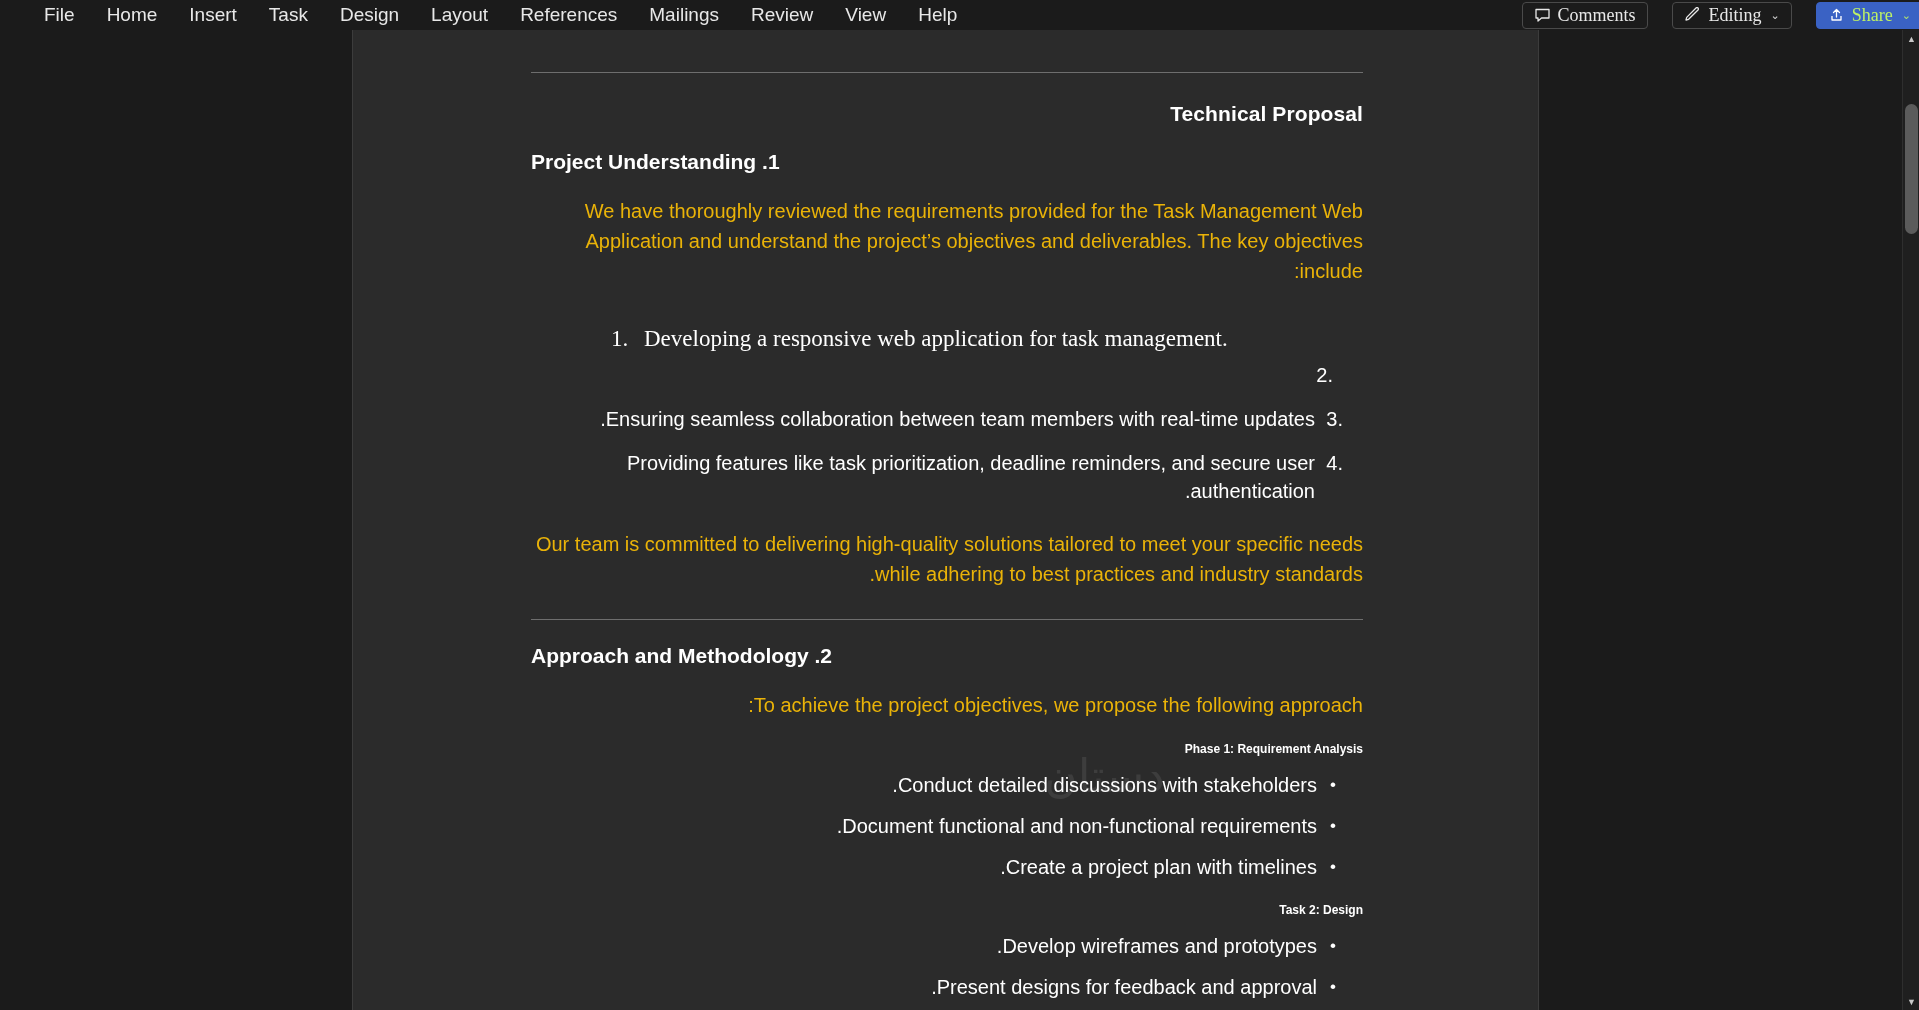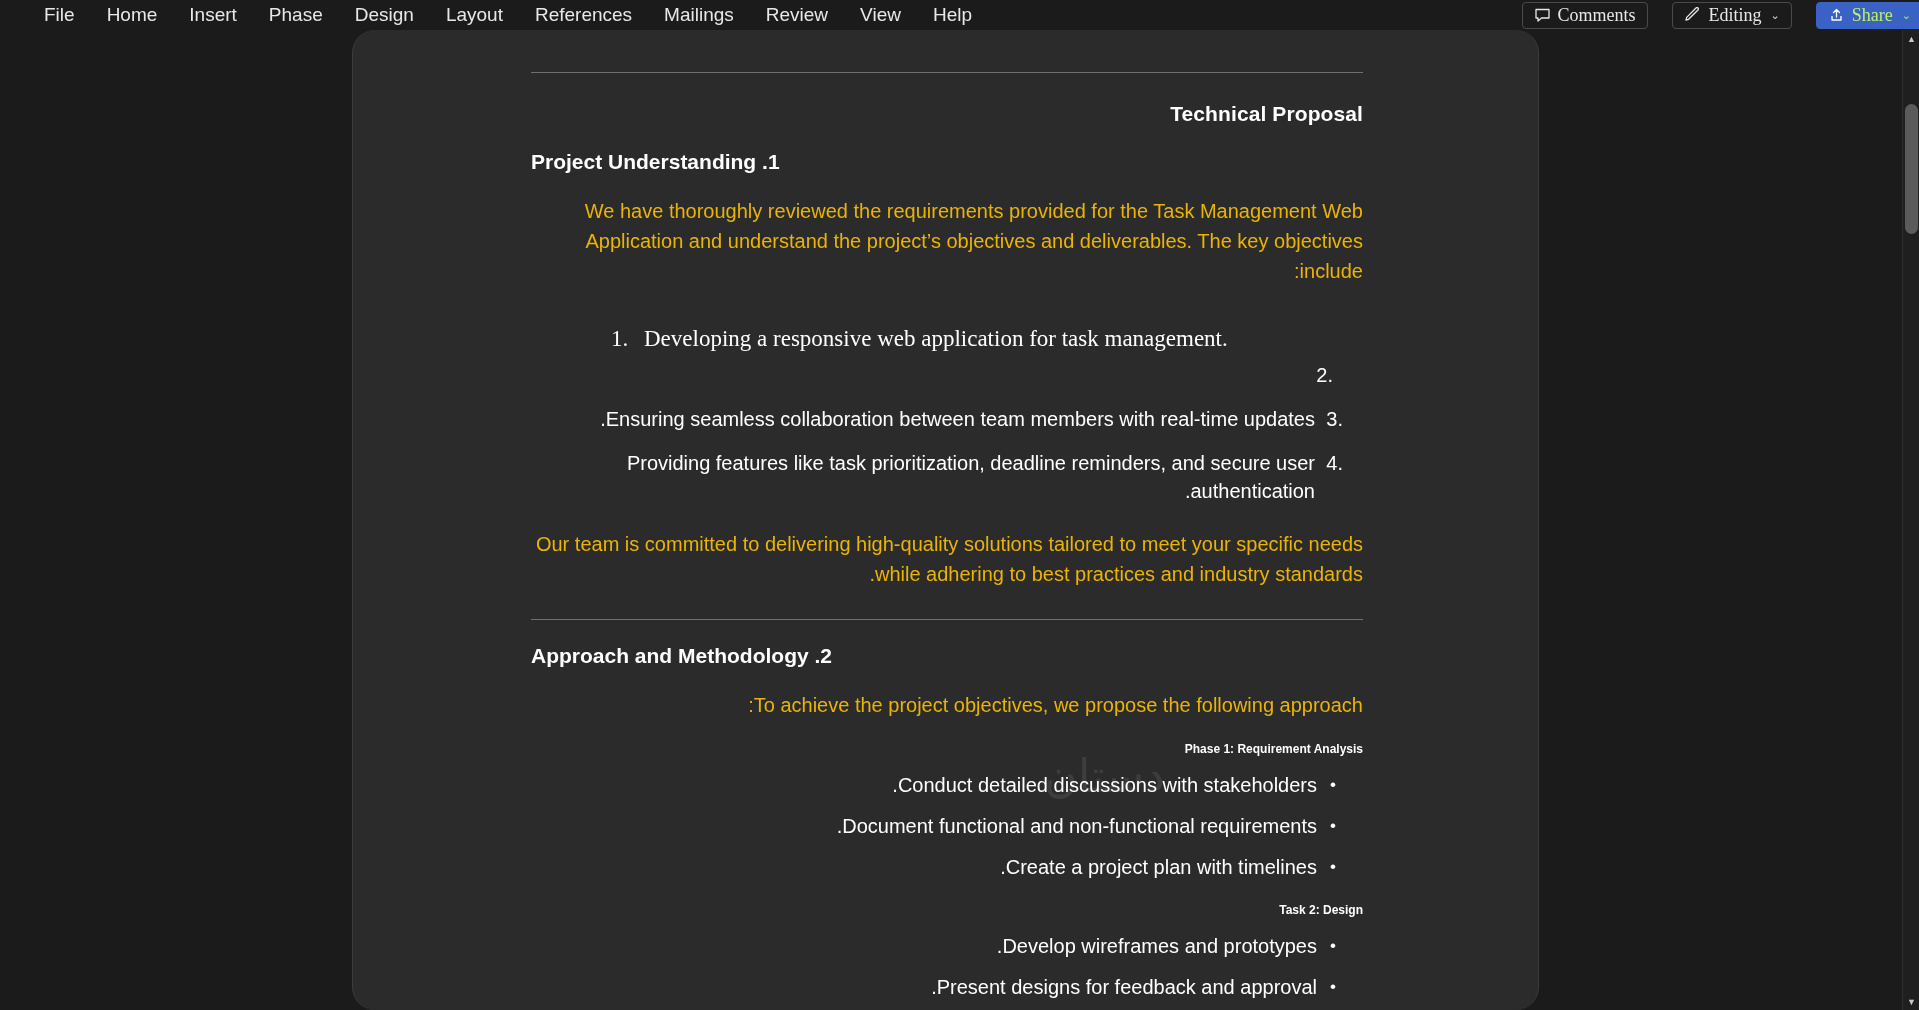--- a/index.html
+++ b/index.html
@@ -92,21 +92,20 @@
   }
   .page {
     position: absolute;
     top: 0;
     left: 352px;
     width: 1187px;
     height: 980px;
     background: #2b2b2b;
     border-left: 1px solid #3c3c3c;
     border-right: 1px solid #3c3c3c;
-    border-radius: 23px;
   }
   .doc {
     position: absolute;
     left: 178px;
     top: 0;
     width: 832px;
     color: #ffffff;
   }
 
   .rule {
@@ -245,21 +244,21 @@
   }
 </style>
 </head>
 <body>
 
 <div class="menubar">
   <div class="menu-items">
     <div class="menu-item">File</div>
     <div class="menu-item">Home</div>
     <div class="menu-item">Insert</div>
-    <div class="menu-item">Phase</div>
+    <div class="menu-item">Task</div>
     <div class="menu-item">Design</div>
     <div class="menu-item">Layout</div>
     <div class="menu-item">References</div>
     <div class="menu-item">Mailings</div>
     <div class="menu-item">Review</div>
     <div class="menu-item">View</div>
     <div class="menu-item">Help</div>
   </div>
 
   <div class="menu-right">

